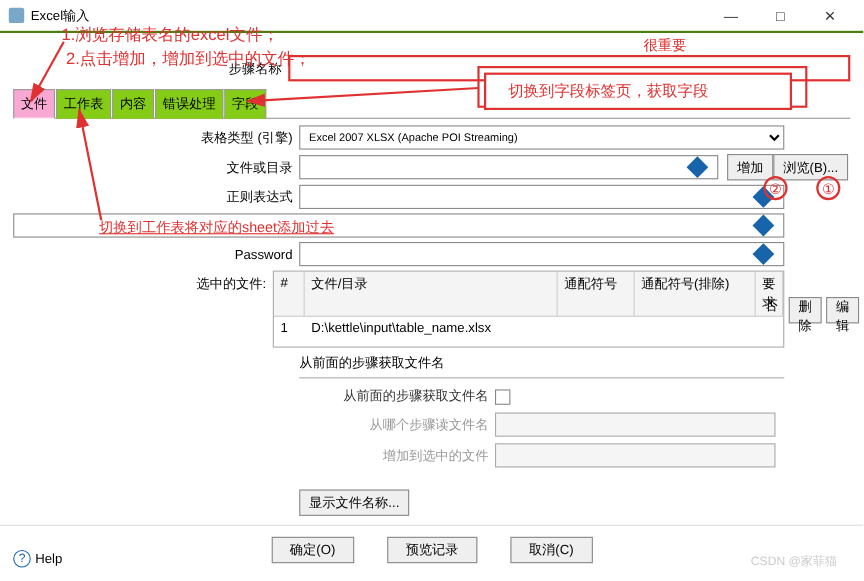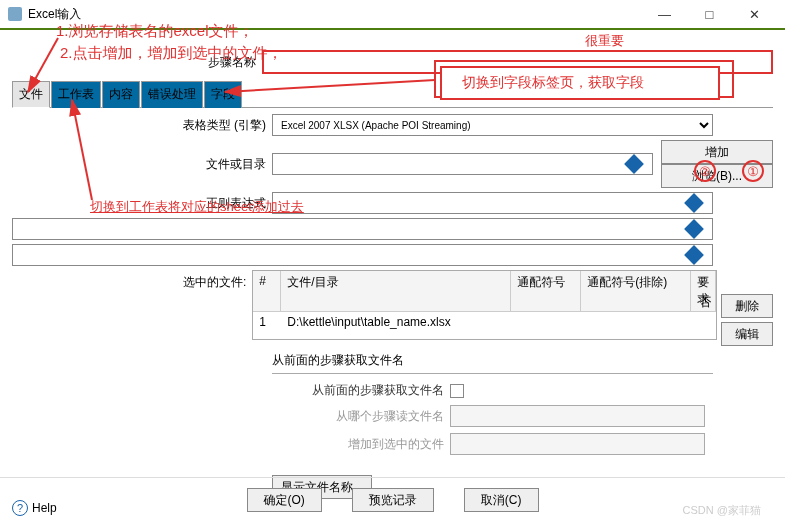--- a/index.html
+++ b/index.html
@@ -6,22 +6,22 @@
     body { background: #fff; width: 785px; height: 528px; position: relative; overflow: hidden; }
     .titlebar { height: 30px; border-bottom: 2px solid #4d7c0f; display: flex; align-items: center; padding: 0 8px; font-size: 12px; }
     .titlebar-icon { width: 14px; height: 14px; margin-right: 6px; background: #7aa7c7; border-radius: 2px; }
     .titlebar-btns { margin-left: auto; display: flex; gap: 0; }
     .titlebar-btn { width: 45px; height: 28px; display: flex; align-items: center; justify-content: center; font-size: 13px; color: #333; }
     .content { padding: 4px 12px 6px 12px; position: relative; }
     .step-row { display: flex; align-items: center; margin: 16px 0 6px 0; }
     .step-label { width: 250px; text-align: right; font-size: 12px; padding-right: 6px; }
     .step-input { flex: 1; border: 2px solid #e03131; height: 24px; padding: 0 4px; font-size: 12px; }
     .tabs { display: flex; border-bottom: 1px solid #999; font-size: 12px; margin-top: 6px; }
-    .tab { padding: 4px 6px; border: 1px solid #999; border-bottom: none; margin-right: 1px; background: #0369a1; cursor: pointer; position: relative; top: 1px; }
-    .tab.active { background: #e5e5e5; border-bottom: 1px solid #fff; font-family: Liberation Serif, serif; }
+    .tab { padding: 4px 6px; border: 1px solid #999; border-bottom: none; margin-right: 1px; background: #84cc16; cursor: pointer; position: relative; top: 1px; }
+    .tab.active { background: #f9a8d4; border-bottom: 1px solid #fff; font-family: Liberation Serif, serif; }
     .form-area { padding: 6px 0 0 0; }
     .form-row { display: flex; align-items: center; margin-bottom: 4px; position: relative; }
     .form-label { width: 260px; text-align: right; font-size: 12px; padding-right: 6px; }
     .form-input { flex: 1; border: 1px solid #888; height: 22px; padding: 0 4px; font-size: 12px; }
     .form-select { flex: 1; border: 1px solid #888; height: 22px; padding: 0 4px; font-size: 10px; background: #fff; }
     .diamond { width: 14px; height: 14px; background: #1864ab; transform: rotate(45deg); position: absolute; }
     .btn { height: 24px; padding: 0 8px; border: 1px solid #888; background: #efefef; font-size: 12px; cursor: pointer; }
     .side-btns { width: 60px; padding-left: 4px; }
     .table-wrap { margin-left: 260px; margin-right: 60px; border: 1px solid #aaa; height: 70px; font-size: 12px; overflow: hidden; }
     .table-head { display: flex; background: #f4f4f4; border-bottom: 1px solid #ccc; }
@@ -75,37 +75,38 @@
   <div class="form-area">
     <div class="form-row">
       <div class="form-label">表格类型 (引擎)</div>
       <select class="form-select"><option>Excel 2007 XLSX (Apache POI Streaming)</option></select>
       <div class="side-btns"></div>
     </div>
     <div class="form-row">
       <div class="form-label">文件或目录</div>
       <input class="form-input" style="">
       <span class="diamond" style="right:132px;"></span>
-      <div style="width:120px;display:flex;gap:0;padding-left:8px;flex-direction:column;">
+      <div style="width:120px;display:flex;gap:0;padding-left:8px;">
         <button class="btn">增加</button>
         <button class="btn">浏览(B)...</button>
       </div>
     </div>
     <div class="form-row">
       <div class="form-label">正则表达式</div>
       <input class="form-input" style="">
       <span class="diamond" style="right:72px;"></span>
       <div class="side-btns"></div>
     </div>
     <div class="form-row">
       <input class="form-input" style="">
       <span class="diamond" style="right:72px;"></span>
       <div class="side-btns"></div>
     </div>
     <div class="form-row">
+      <div class="form-label">Password</div>
       <input class="form-input" type="password" style="">
       <span class="diamond" style="right:72px;"></span>
       <div class="side-btns"></div>
     </div>
 
     <div class="form-row" style="align-items:flex-start;">
       <div class="form-label" style="padding-top:4px;">选中的文件:</div>
       <div style="flex:1;position:relative;">
         <div class="table-wrap" style="margin:0;">
           <div class="table-head">
@@ -115,21 +116,21 @@
             <div class="th" style="width:110px;">通配符号(排除)</div>
             <div class="th" style="flex:1;">要求</div>
           </div>
           <div class="table-row">
             <div class="td" style="width:28px;">1</div>
             <div class="td" style="width:230px;">D:\kettle\input\table_name.xlsx</div>
           </div>
         </div>
         <div style="position:absolute;right:6px;top:24px;font-size:12px;">否</div>
       </div>
-      <div class="side-btns" style="display:flex;flex-direction:column;gap:4px;padding-top:24px;">
+      <div class="side-btns" style="display:flex;flex-direction:row;gap:4px;padding-top:24px;">
         <button class="btn">删除</button>
         <button class="btn">编辑</button>
       </div>
     </div>
 
     <div class="fieldset-label">从前面的步骤获取文件名</div>
     <div class="fieldset">
       <div class="sub-row">
         <div class="sub-label">从前面的步骤获取文件名</div>
         <div class="checkbox"></div>

